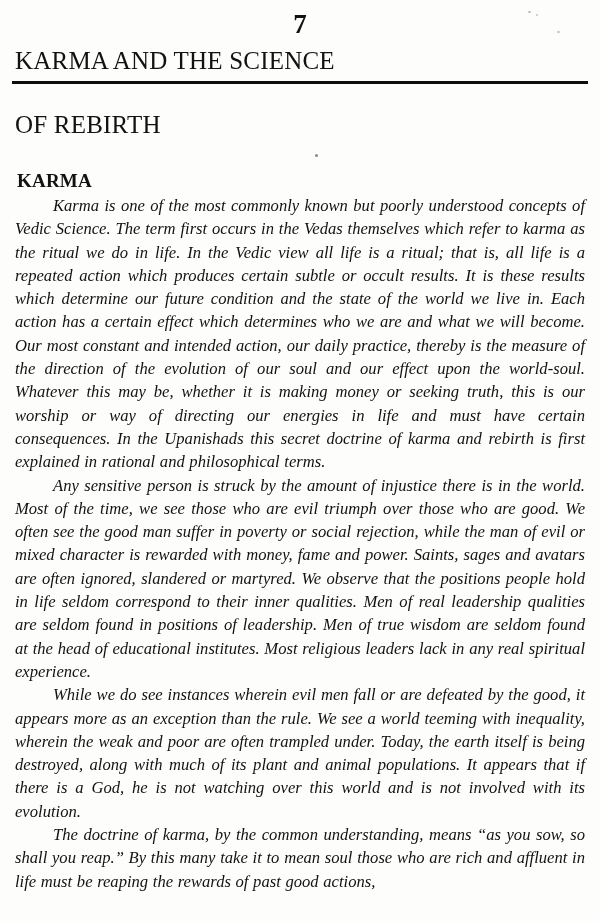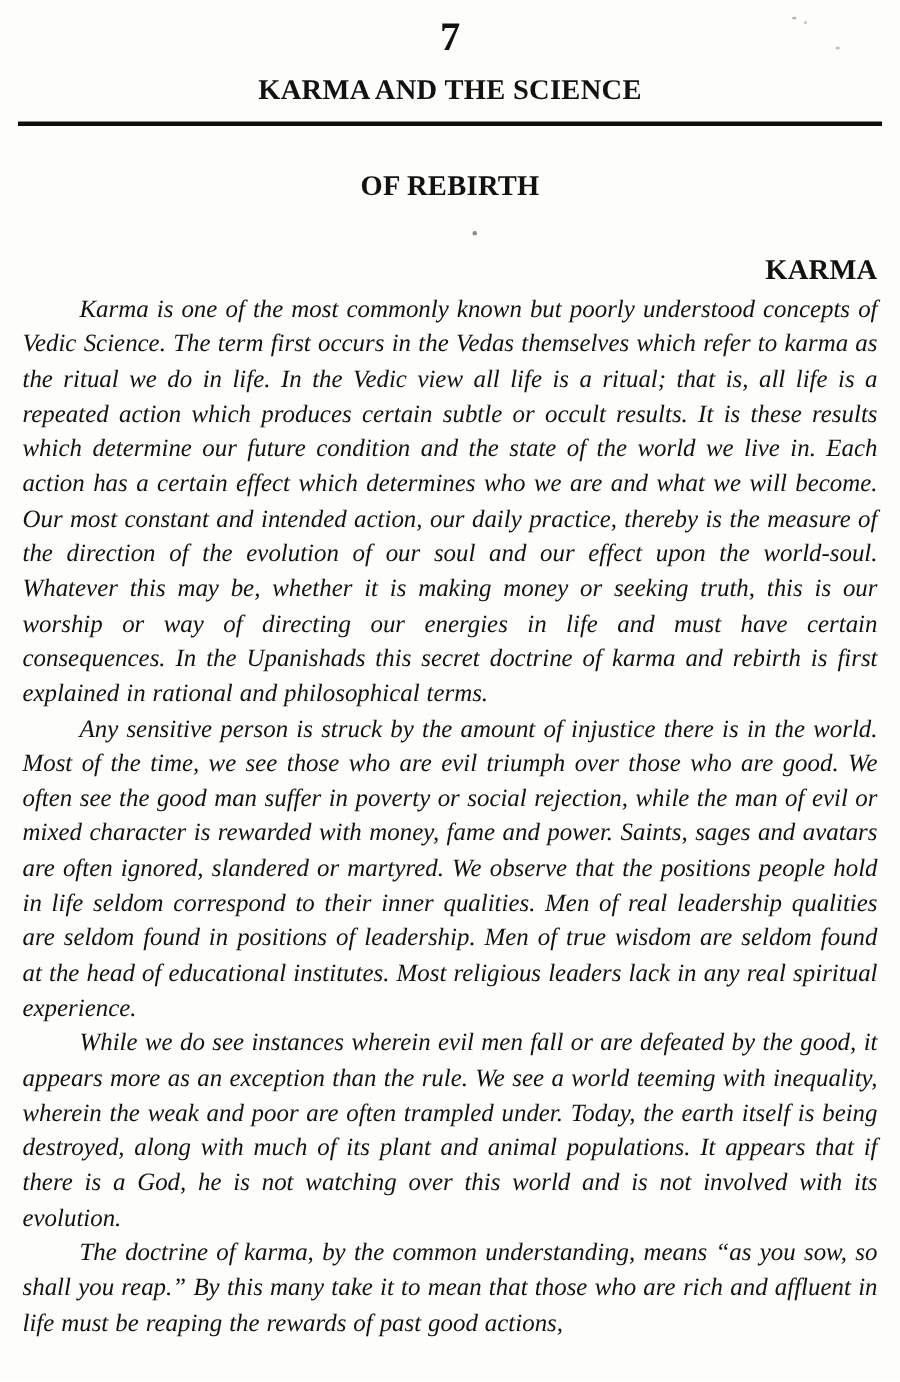--- a/index.html
+++ b/index.html
@@ -19,42 +19,41 @@
     overflow: hidden;
   }
   .chapter-number {
     text-align: center;
     font-size: 27px;
     font-weight: bold;
     line-height: 32px;
     margin: 0;
   }
   .chapter-title {
-    text-align: center;
-    font-size: 19px;
-    font-weight: bold;
+    text-align: left;
+    font-size: 25px;
+    font-weight: normal;
     line-height: 30px;
     margin: 6px 0 0 0;
     letter-spacing: 0.2px;
   }
   .title-rule {
     border: none;
     border-top: 3px solid #0e0e0e;
     margin: 5px -3px 0 -3px;
   }
   .title-line2 {
     margin-top: 26px;
   }
   .section-heading {
     font-size: 19px;
     font-weight: bold;
     line-height: 22px;
     margin: 30px 0 2px 2px;
     letter-spacing: 0.2px;
-    text-align: right;
   }
   .body-text p {
     margin: 0;
     font-size: 16.6px;
     line-height: 23.3px;
     text-align: justify;
     text-indent: 38px;
     word-spacing: 0.5px;
     hyphens: none;
     font-style: italic;
@@ -81,21 +80,21 @@
   <hr class="title-rule">
 
   <div class="chapter-title title-line2">OF REBIRTH</div>
 
   <h2 class="section-heading">KARMA</h2>
 
   <div class="body-text">
     <p>Karma is one of the most commonly known but poorly understood concepts of Vedic Science. The term first occurs in the Vedas themselves which refer to karma as the ritual we do in life. In the Vedic view all life is a ritual; that is, all life is a repeated action which produces certain subtle or occult results. It is these results which determine our future condition and the state of the world we live in. Each action has a certain effect which determines who we are and what we will become. Our most constant and intended action, our daily practice, thereby is the measure of the direction of the evolution of our soul and our effect upon the world-soul. Whatever this may be, whether it is making money or seeking truth, this is our worship or way of directing our energies in life and must have certain consequences. In the Upanishads this secret doctrine of karma and rebirth is first explained in rational and philosophical terms.</p>
     <p>Any sensitive person is struck by the amount of injustice there is in the world. Most of the time, we see those who are evil triumph over those who are good. We often see the good man suffer in poverty or social rejection, while the man of evil or mixed character is rewarded with money, fame and power. Saints, sages and avatars are often ignored, slandered or martyred. We observe that the positions people hold in life seldom correspond to their inner qualities. Men of real leadership qualities are seldom found in positions of leadership. Men of true wisdom are seldom found at the head of educational institutes. Most religious leaders lack in any real spiritual experience.</p>
     <p>While we do see instances wherein evil men fall or are defeated by the good, it appears more as an exception than the rule. We see a world teeming with inequality, wherein the weak and poor are often trampled under. Today, the earth itself is being destroyed, along with much of its plant and animal populations. It appears that if there is a God, he is not watching over this world and is not involved with its evolution.</p>
-    <p>The doctrine of karma, by the common understanding, means “as you sow, so shall you reap.” By this many take it to mean that those who are rich and affluent in life must be reaping the rewards of past good actions,</p>
+    <p>The doctrine of karma, by the common understanding, means “as you sow, so shall you reap.” By this many take it to mean soul those who are rich and affluent in life must be reaping the rewards of past good actions,</p>
   </div>
 
   <span class="artifact artifact-1"></span>
   <span class="artifact artifact-2"></span>
   <span class="artifact artifact-3"></span>
   <span class="artifact artifact-4"></span>
 
 </div>
 
 </body></html>

